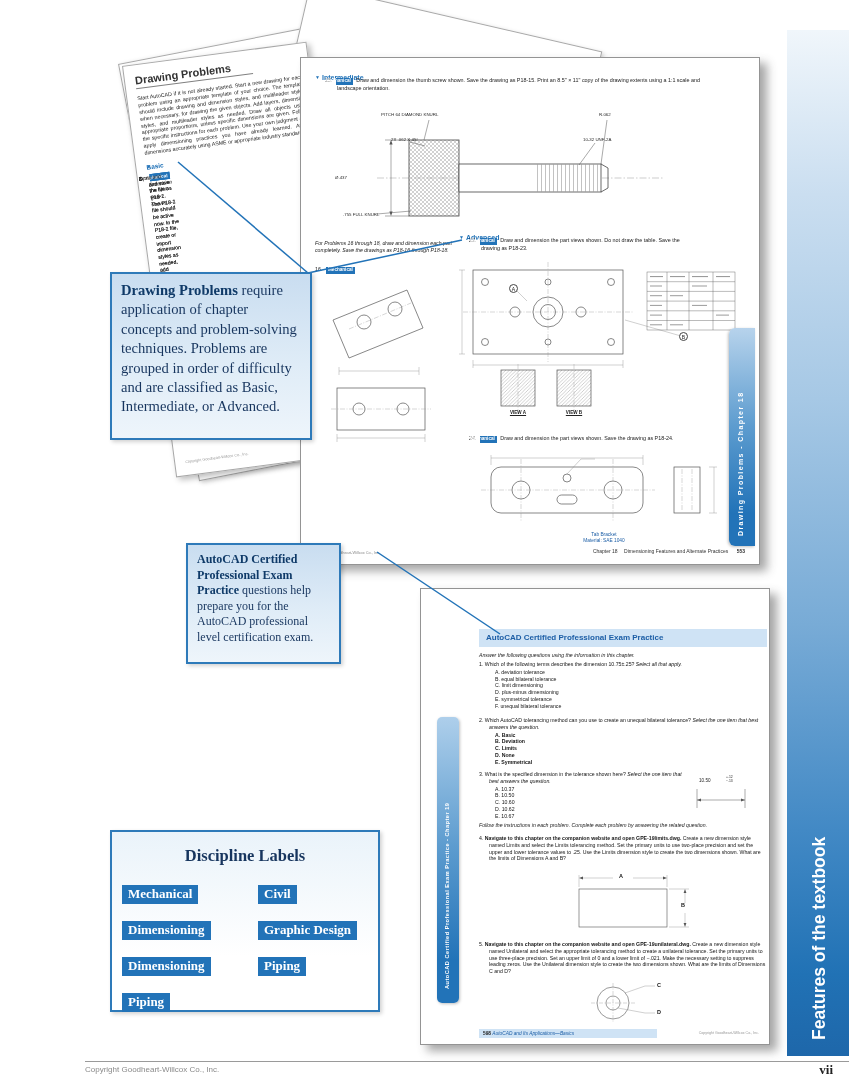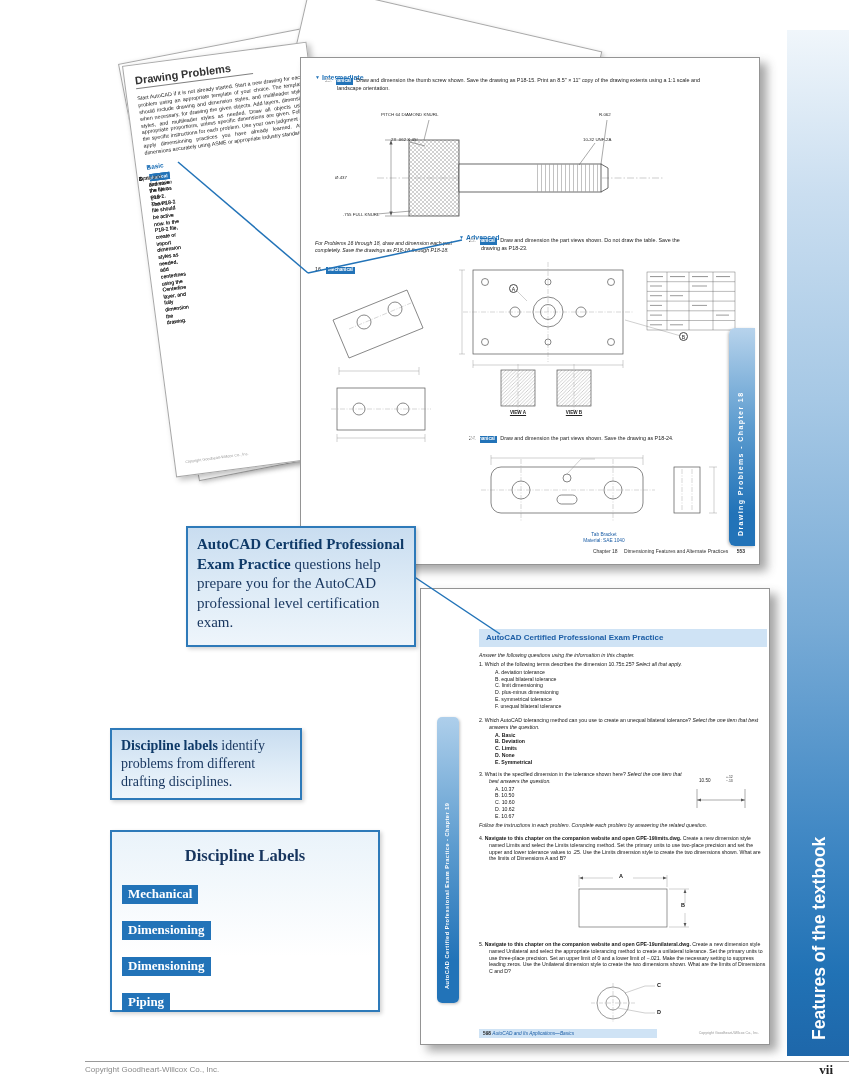--- a/index.html
+++ b/index.html
@@ -111,21 +111,21 @@
   
   #connectors{position:absolute;left:0;top:0;width:849px;height:1087px;z-index:8;pointer-events:none;}
 
   
   .callout{position:absolute;z-index:10;border:2px solid var(--callout-border,#2e7ab9);
     background:linear-gradient(180deg,#c9ddf0 0%,#dfecf7 55%,#eef5fb 100%);
     font-family:"Liberation Serif",serif;color:#17355e;padding:7px 9px;box-sizing:border-box;
     box-shadow:2px 2px 4px rgba(0,0,0,.18);}
   .callout b{color:#0f3a68;}
   #co1{left:110px;top:272px;width:202px;height:168px;font-size:14.6px;line-height:1.33;}
-  #co2{left:186px;top:526px;width:230px;height:121px;font-size:15px;line-height:1.3;}
+  #co2{left:186px;top:543px;width:155px;height:121px;font-size:12px;line-height:1.3;}
   #co3{left:110px;top:728px;width:192px;height:72px;font-size:14px;line-height:1.3;}
   #co4{left:110px;top:830px;width:270px;height:182px;padding:0;
     background:linear-gradient(180deg,#eaf3fa 0%,#ffffff 70%);}
   .dl-title{position:absolute;left:0;top:14px;width:100%;text-align:center;
     font-size:16.5px;font-weight:bold;color:#17355e;}
   .dl-col{position:absolute;top:52px;}
   #dl-col1{left:10px;} #dl-col2{left:146px;}
   .dl-row{margin-bottom:16px;}
   .chip{display:inline-block;background:var(--accent-blue,#2273b8);color:#fff;
     font-family:"Liberation Serif",serif;font-weight:bold;font-size:13px;padding:1px 6px 2px;}
@@ -490,34 +490,39 @@
     </div>
     <div class="ex-foot-right">Copyright Goodheart-Willcox Co., Inc.</div>
   </div>
 
   <svg id="connectors">
     <line x1="178" y1="162" x2="308" y2="273" style="stroke:var(--accent-blue,#2273b8);" stroke-width="1.5"></line>
     <line x1="308" y1="273" x2="462" y2="240" style="stroke:var(--accent-blue,#2273b8);" stroke-width="1.5"></line>
     <line x1="377" y1="552" x2="500" y2="634" style="stroke:var(--accent-blue,#2273b8);" stroke-width="1.5"></line>
   </svg>
 
+  <div class="callout" id="co1">
+    <b>Drawing Problems</b> <span>require application of chapter concepts and problem-solving techniques. Problems are grouped in order of difficulty and are classified as Basic, Intermediate, or Advanced.</span>
+  </div>
   <div class="callout" id="co2">
     <b>AutoCAD Certified Professional Exam Practice</b> <span>questions help prepare you for the AutoCAD professional level certification exam.</span>
-  </div>
-  <div class="callout" id="co3">
-    <b>Discipline labels</b> <span>identify problems from different drafting disciplines.</span>
   </div>
 
   <div class="callout" id="co4">
     <div class="dl-title">Discipline Labels</div>
     <div class="dl-col" id="dl-col1">
       <div class="dl-row"><span class="chip">Mechanical</span></div>
       <div class="dl-row"><span class="chip">Dimensioning</span></div>
       <div class="dl-row"><span class="chip">Dimensioning</span></div>
       <div class="dl-row"><span class="chip">Piping</span></div>
     </div>
+    <div class="dl-col" id="dl-col2">
+      <div class="dl-row"><span class="chip">Civil</span></div>
+      <div class="dl-row"><span class="chip">Graphic Design</span></div>
+      <div class="dl-row"><span class="chip">Piping</span></div>
+    </div>
   </div>
 
   <div id="foot-rule"></div>
   <div id="foot-copy">Copyright Goodheart-Willcox Co., Inc.</div>
   <div id="folio">vii</div>
 
 </div>
 
 </body></html>

